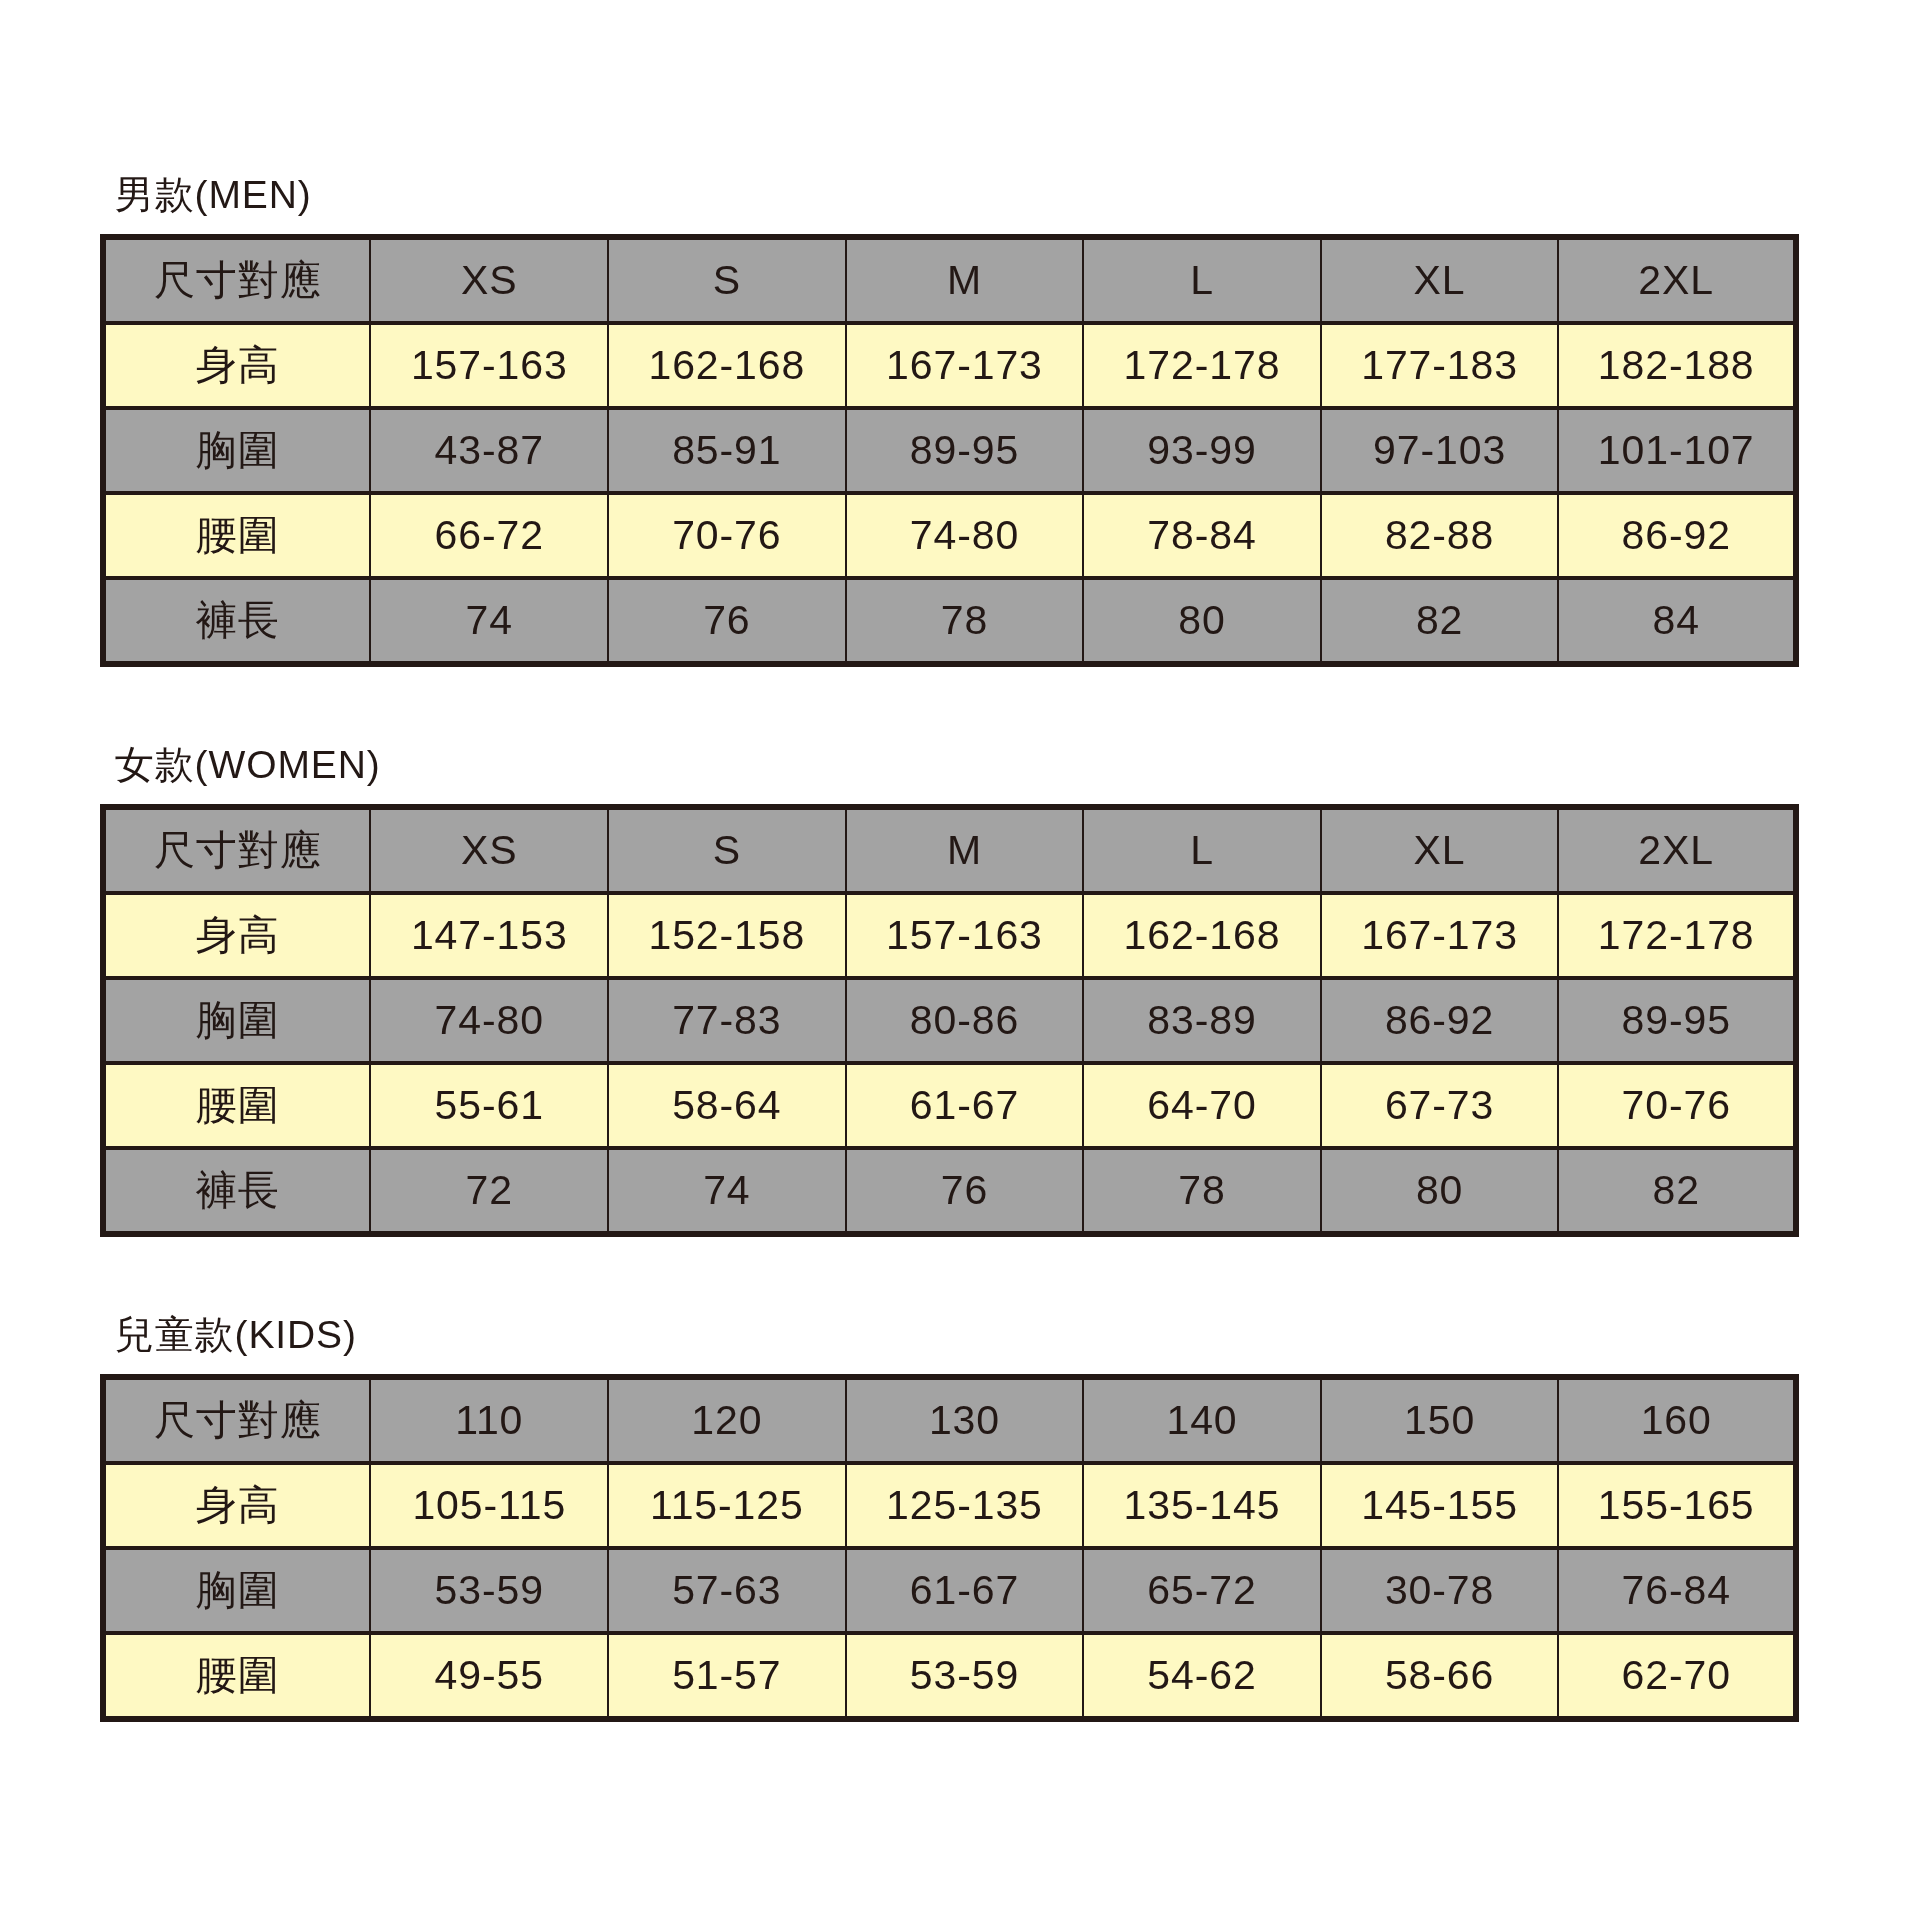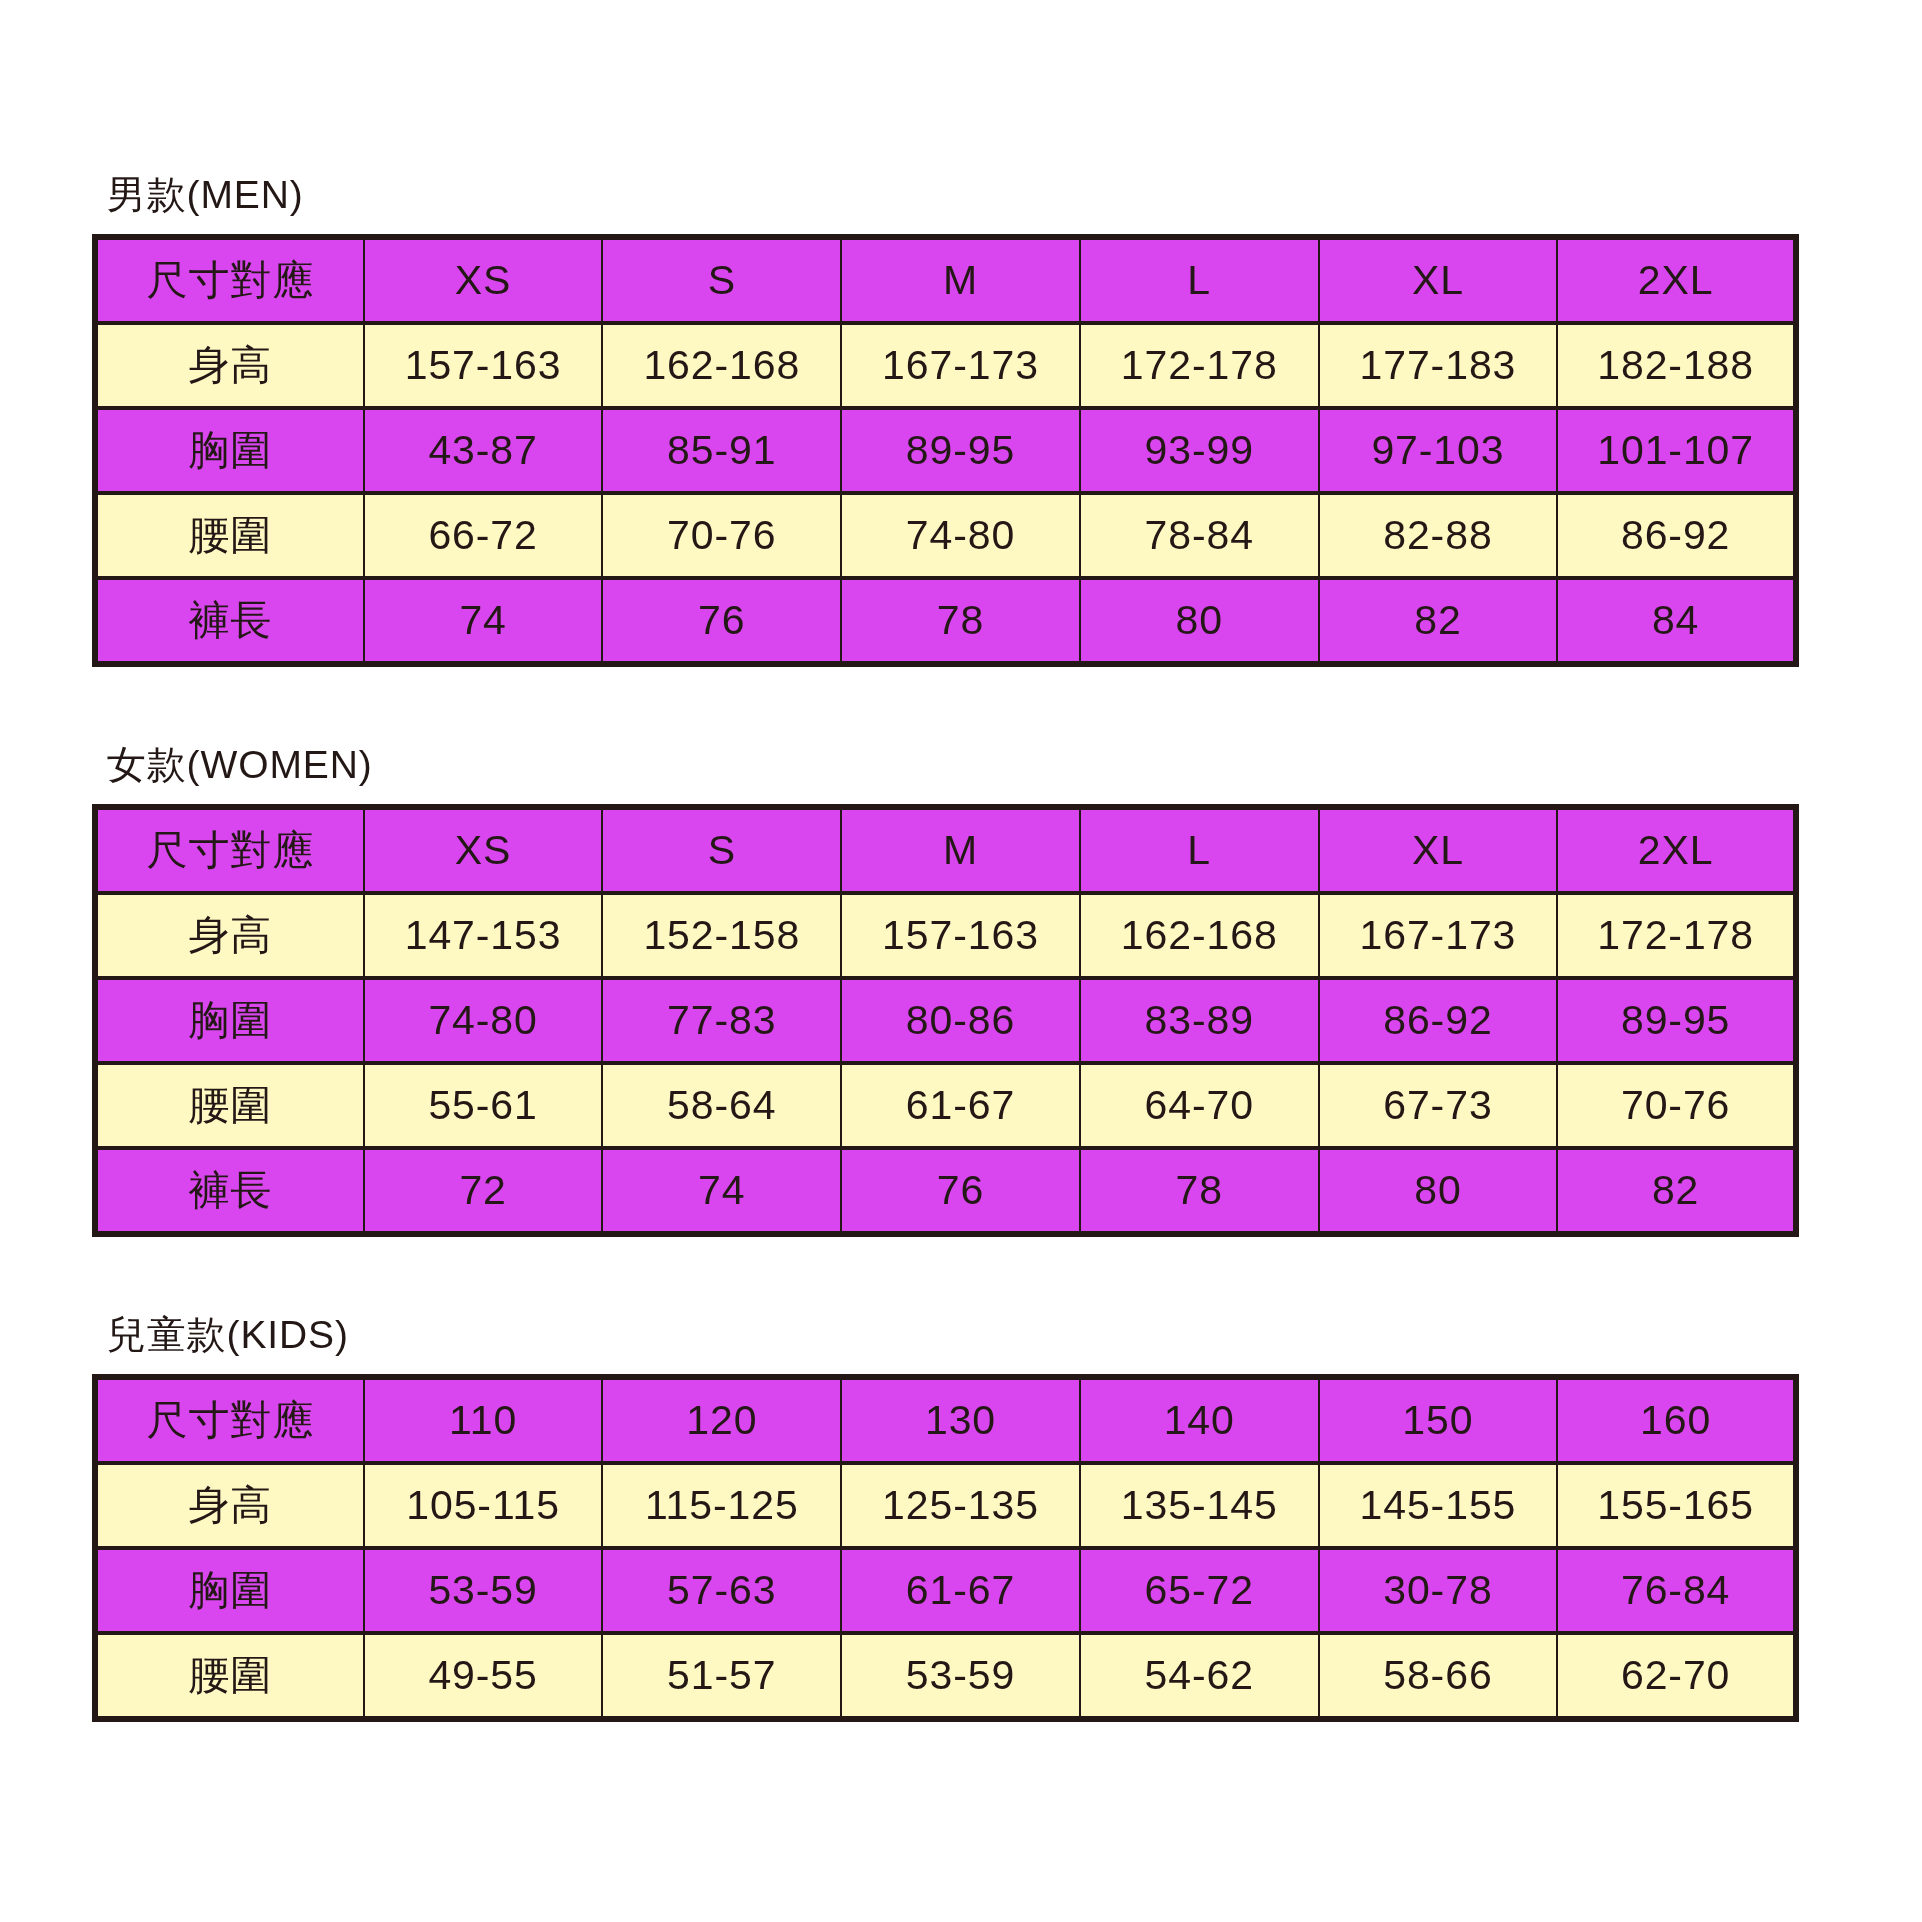--- a/index.html
+++ b/index.html
@@ -14,21 +14,21 @@
     font-family: "Liberation Sans", sans-serif;
     color: #231815;
   }
   .sheet {
     box-sizing: border-box;
     width: 1922px;
     height: 1922px;
     padding: 175px 123px 0 92px;
   }
   section.chart-section {
-    margin: 0 0 78px 0;
+    margin: 0 0 78px 8px;
   }
   h2.table-title {
     font-size: 39px;
     line-height: 1.0;
     font-weight: 400;
     margin: 0 0 20px 14.8px;
     letter-spacing: 0.9px;
   }
   table.size-table {
     width: 100%;
@@ -43,21 +43,21 @@
     border-bottom-width: 4.6px;
     height: 81px;
     padding: 0;
     text-align: center;
     vertical-align: middle;
     font-size: 41px;
     font-weight: 400;
     letter-spacing: 0.9px;
   }
   table.size-table col.label-col { width: 15.8%; }
-  tr.fill-gray  th, tr.fill-gray  td { background: #d946ef; }
+  tr.fill-gray  th, tr.fill-gray  td { background: #a3a3a3; }
   tr.fill-white th, tr.fill-white td { background: #fef9c3; }
 </style>
 </head>
 <body>
 
 <div class="sheet">
 
   <section class="chart-section">
     <h2 class="table-title">男款(MEN)</h2>
     <table class="size-table">

